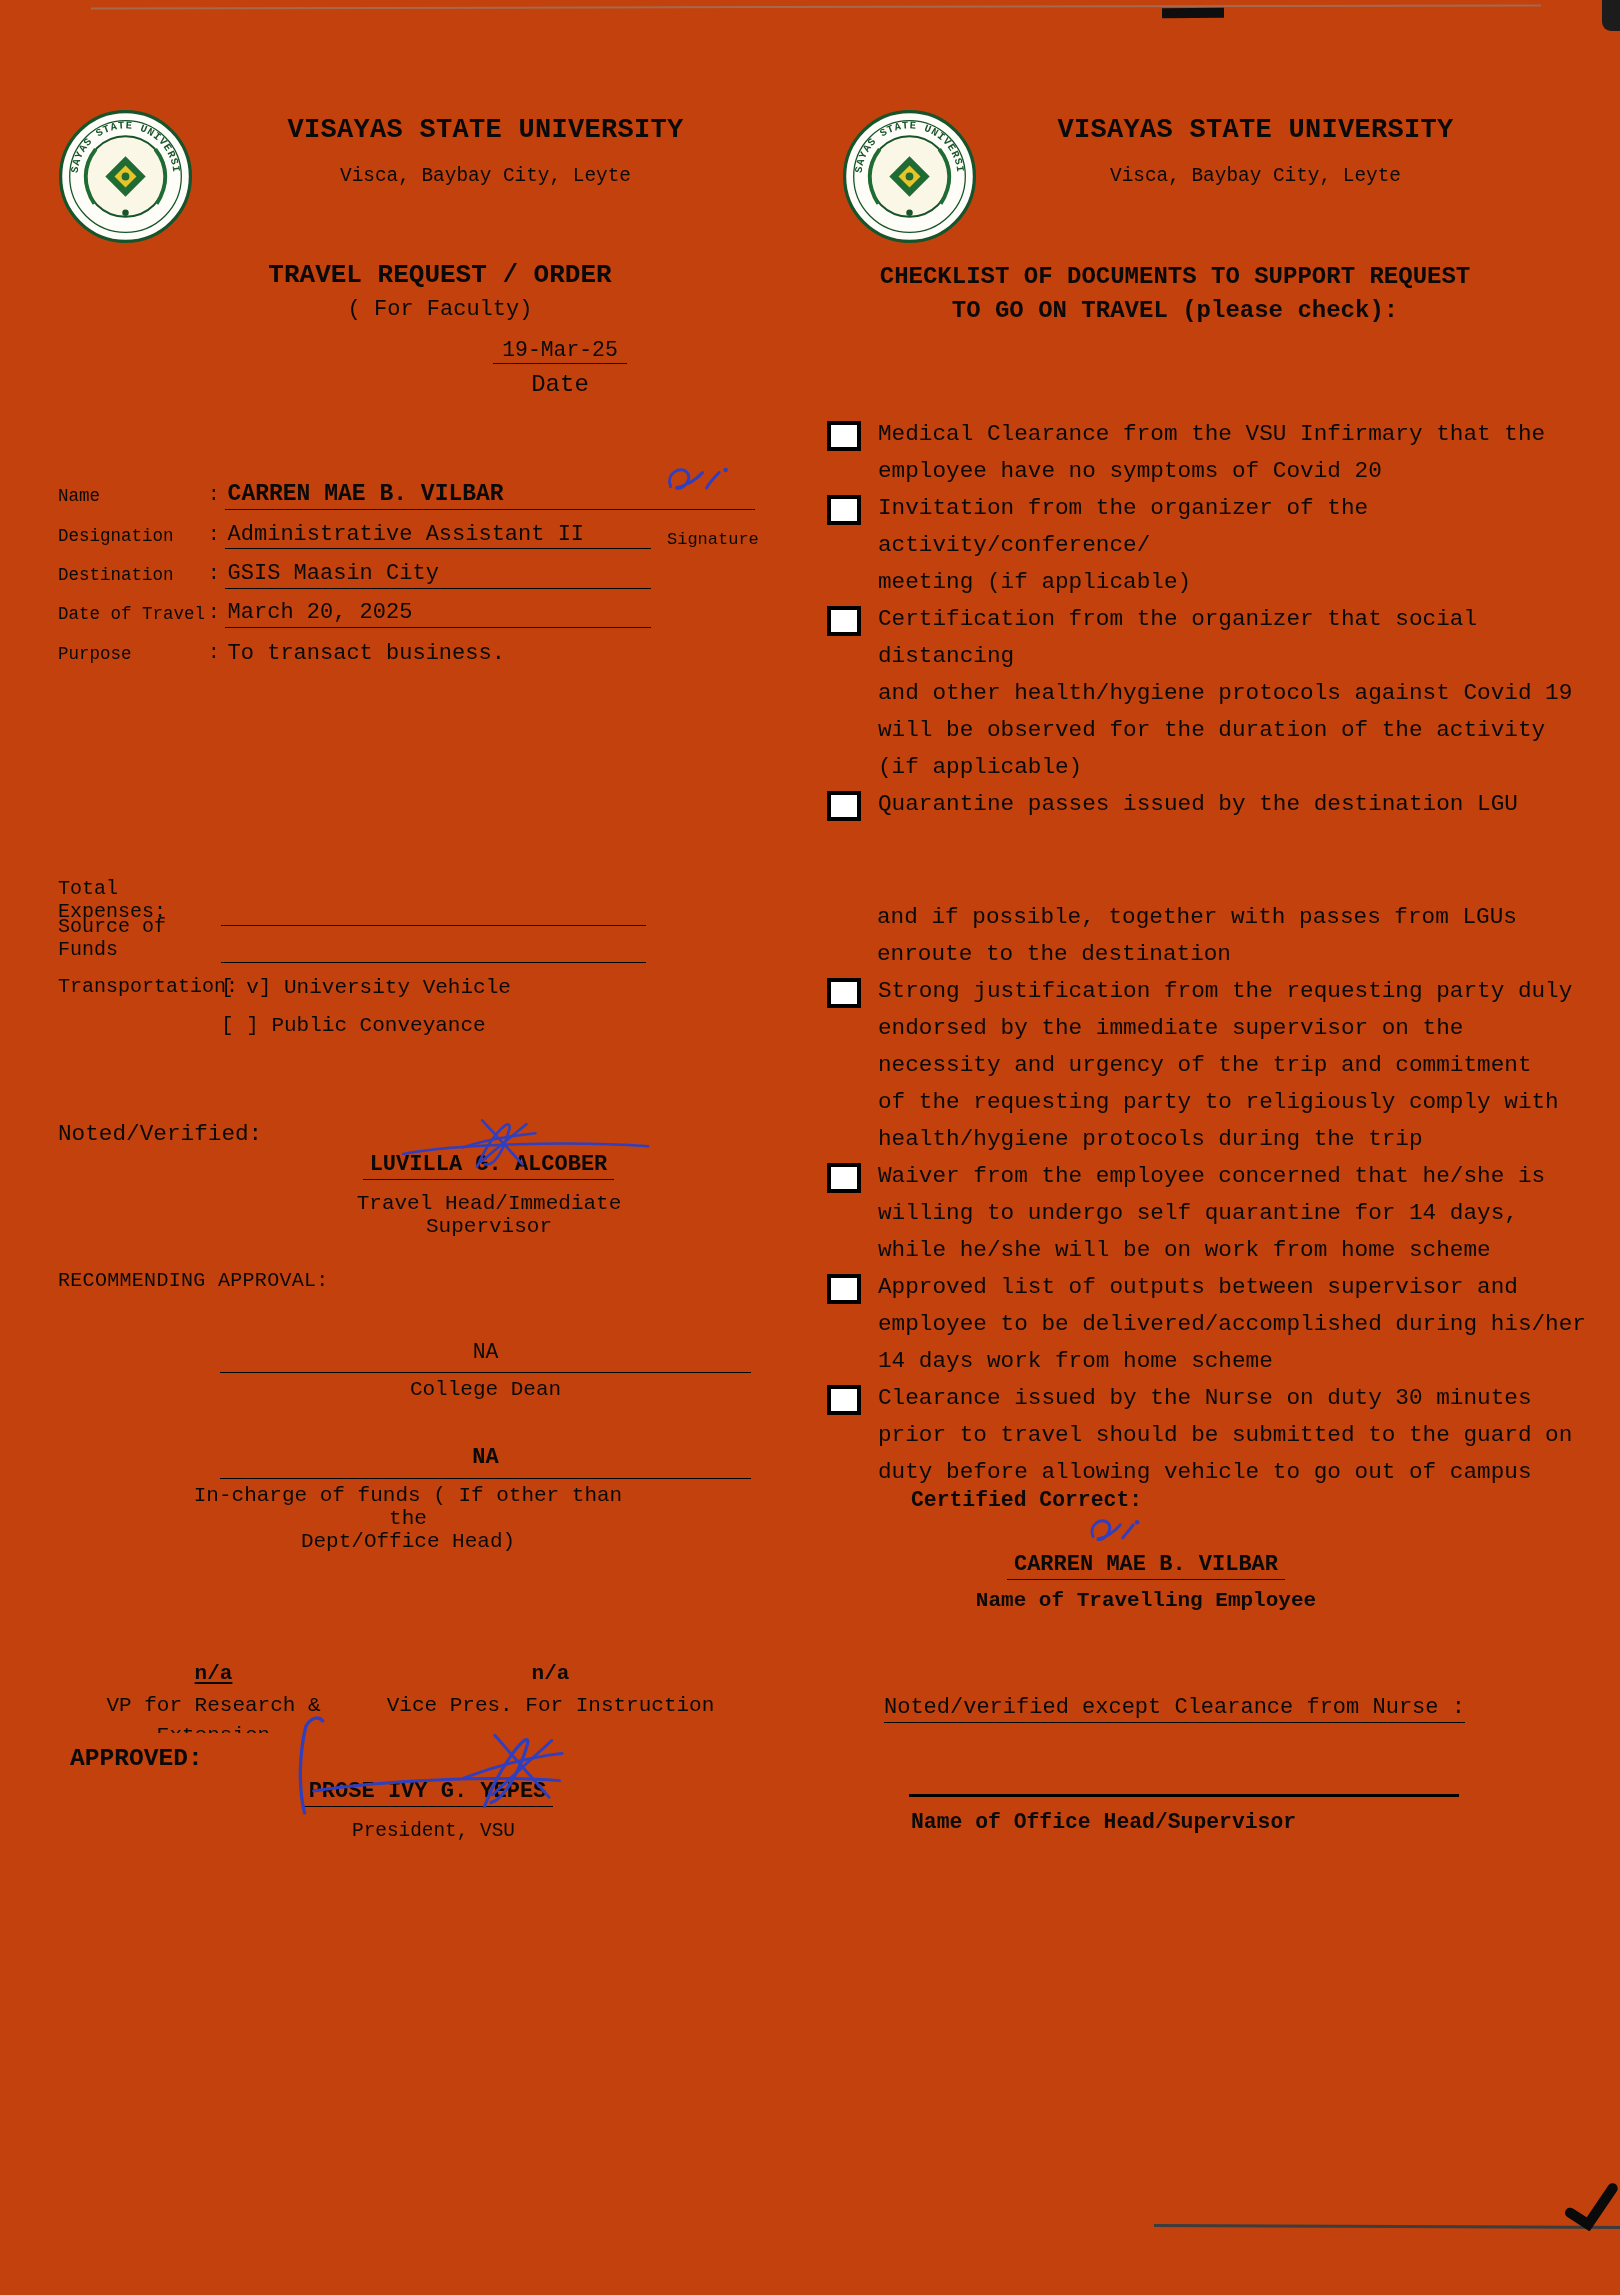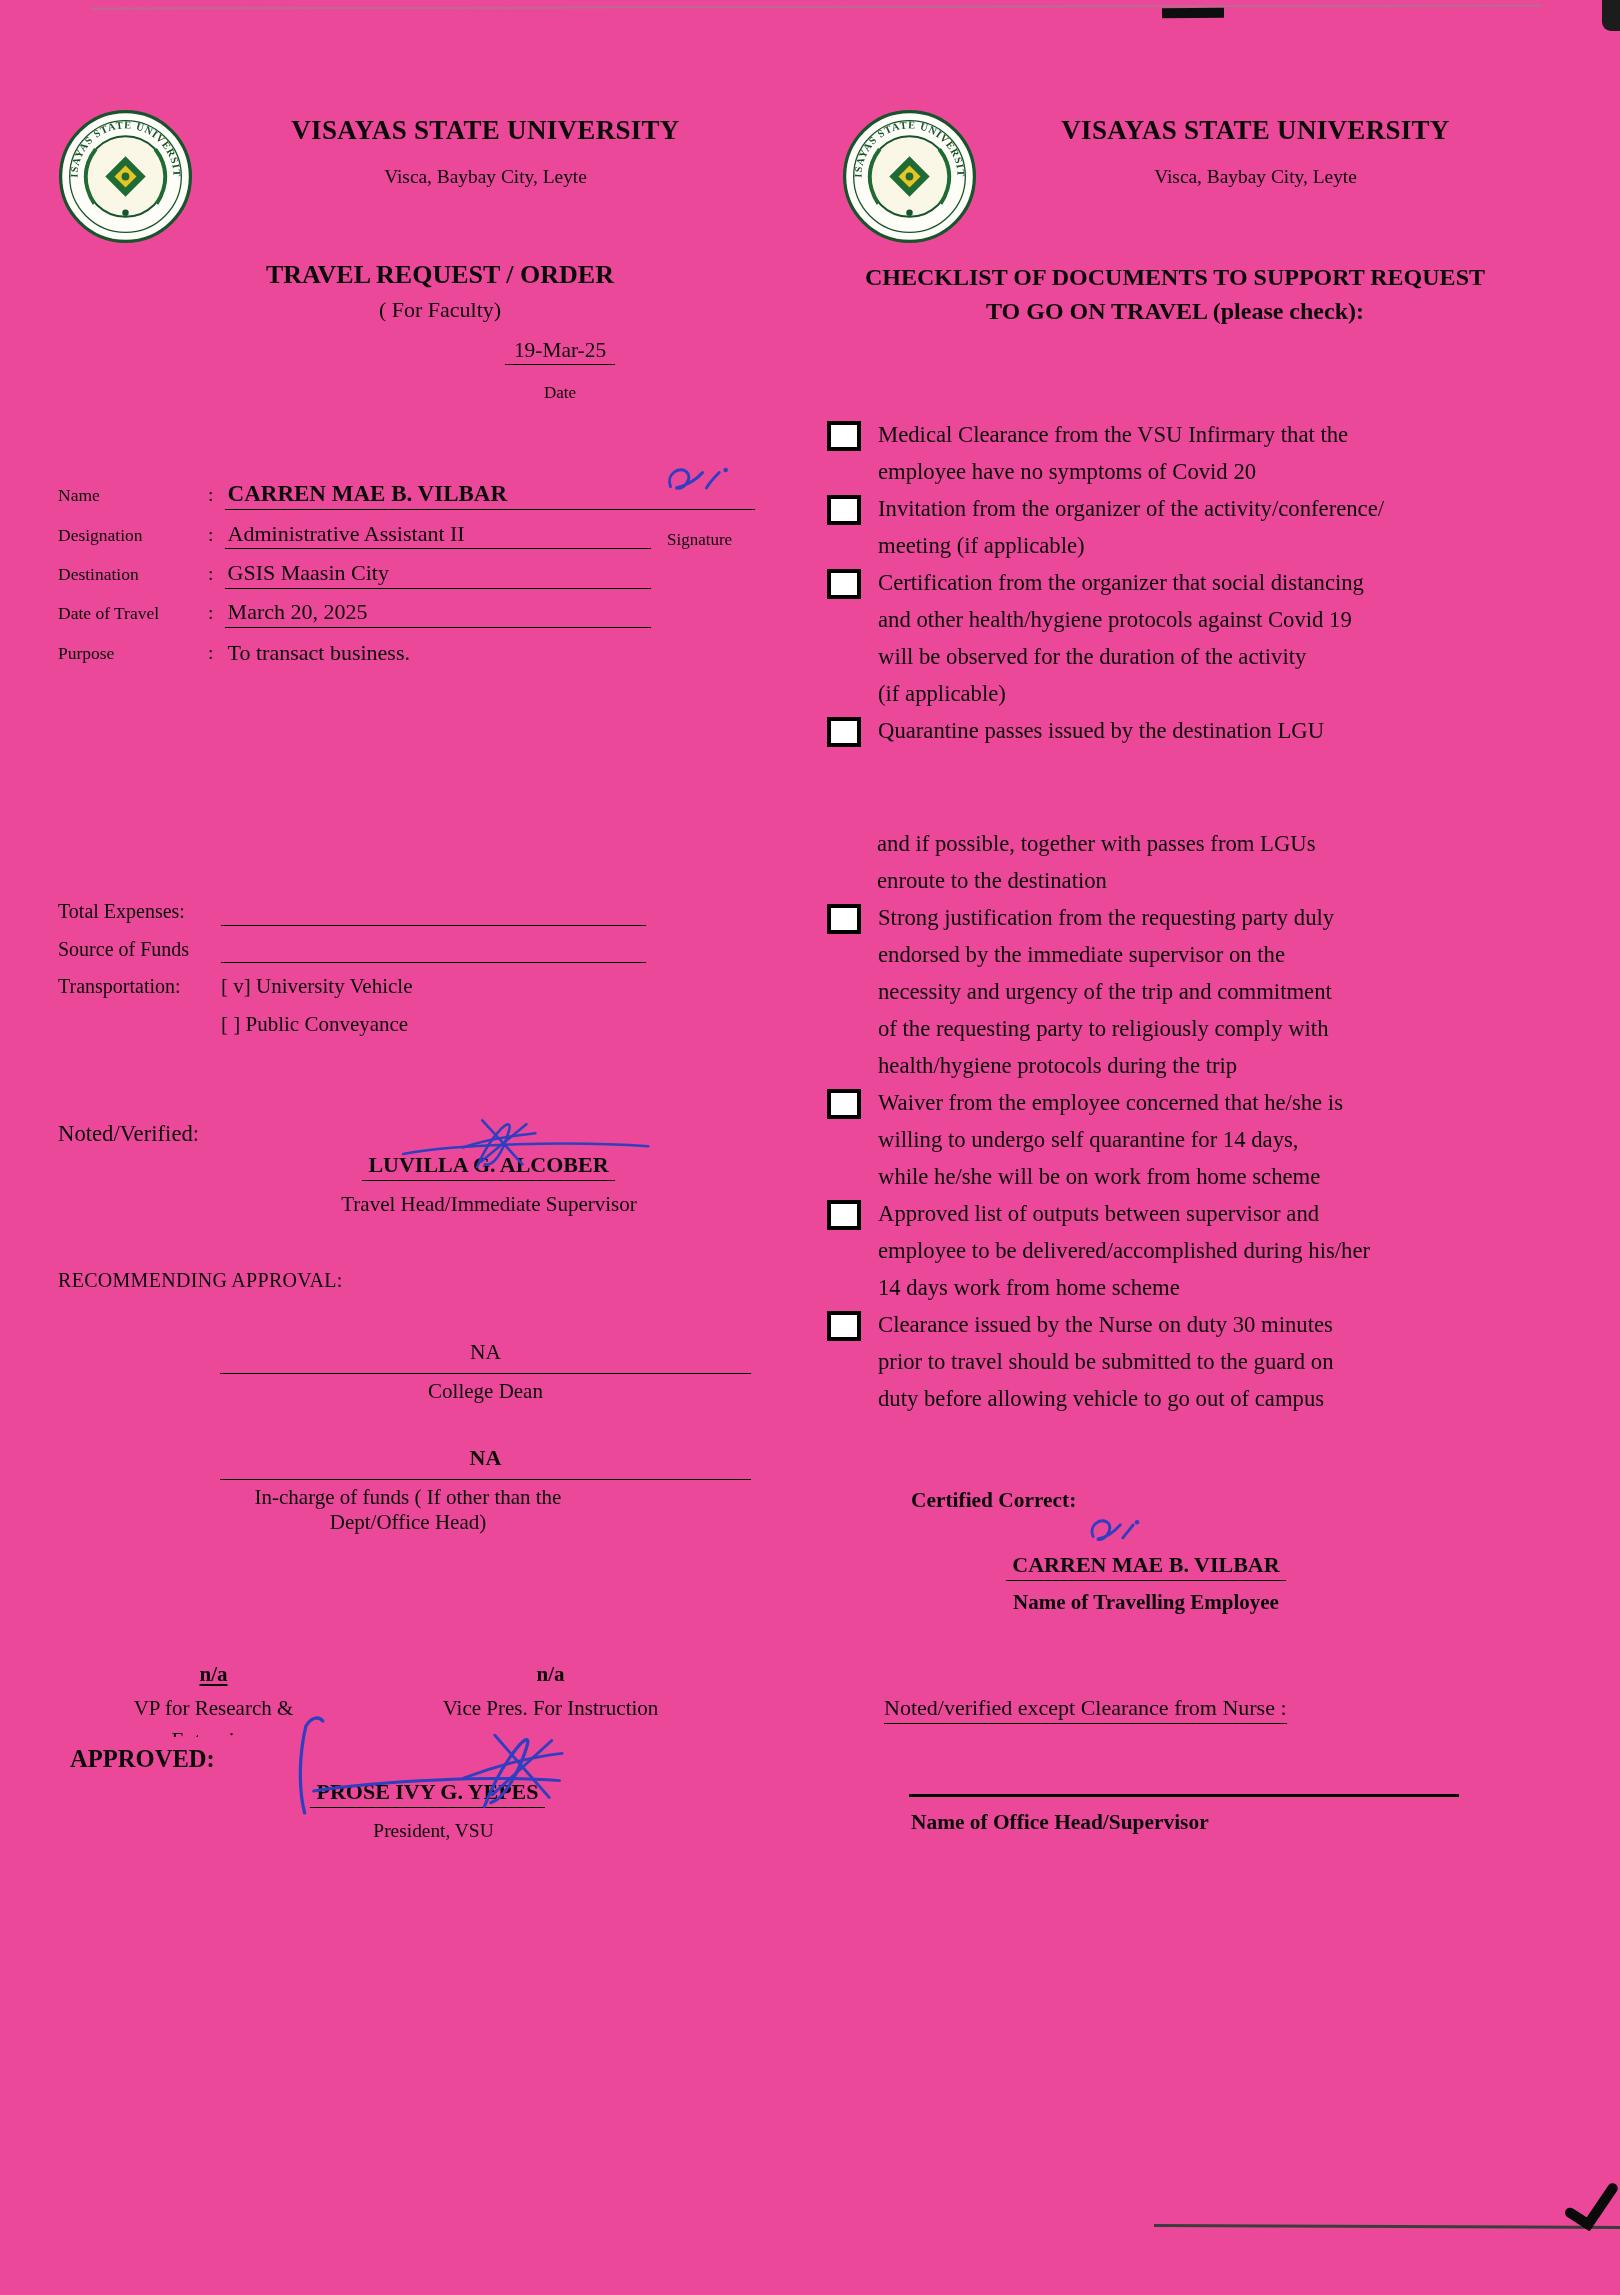--- a/index.html
+++ b/index.html
@@ -1,35 +1,35 @@
 <!DOCTYPE html>
 <html style="font-size:10.4px"><head>
 <meta charset="utf-8">
 <style>
   * { box-sizing: border-box; margin: 0; padding: 0; }
   html,body { background:#e9e9e7; }
   .page {
     position: relative;
     width: 1621px; height: 2295px;
-    background: #ec4899;
+    background: #c2410c;
     overflow: hidden;
-    font-family: Liberation Serif, serif;
+    font-family: Liberation Mono, monospace;
     color: #0a0a0a;
   }
   .abs { position: absolute; }
   .center { text-align: center; }
   .preline { white-space: pre-line; }
 
   
   .univ-name { font-size: 27px; font-weight: bold; letter-spacing: 0.3px; }
   .univ-addr { font-size: 19.4px; margin-top: 20px; }
   .form-title { font-size: 26px; font-weight: bold; }
   .form-sub { font-size: 22px; margin-top: 6.5px; }
   .date-val { font-size: 21.4px; border-bottom: 1.9px solid #000; padding: 0 9px 1.3px; display:inline-block;}
-  .date-lbl { font-size: 17px; margin-top: 18px; }
+  .date-lbl { font-size: 24px; margin-top: 7px; }
 
   
   .frow { display:flex; align-items:flex-end; margin-bottom: 8.4px; height: 31px; }
   .flabel { width: 150px; font-size: 17.5px; padding-bottom: 3.9px; }
   .fcolon { width: 17px; font-size: 19.4px; padding-bottom: 3.9px; }
   .fval  { font-size: 22px; border-bottom: 1.9px solid #000; padding: 0 2.6px 1.9px; width: 426px; }
   .fval.wide { width: 530px; font-size: 23px; font-weight: bold; }
   .fval.noline { border-bottom: none; width: auto; }
   .sig-small-label { font-size: 17px; }
 

